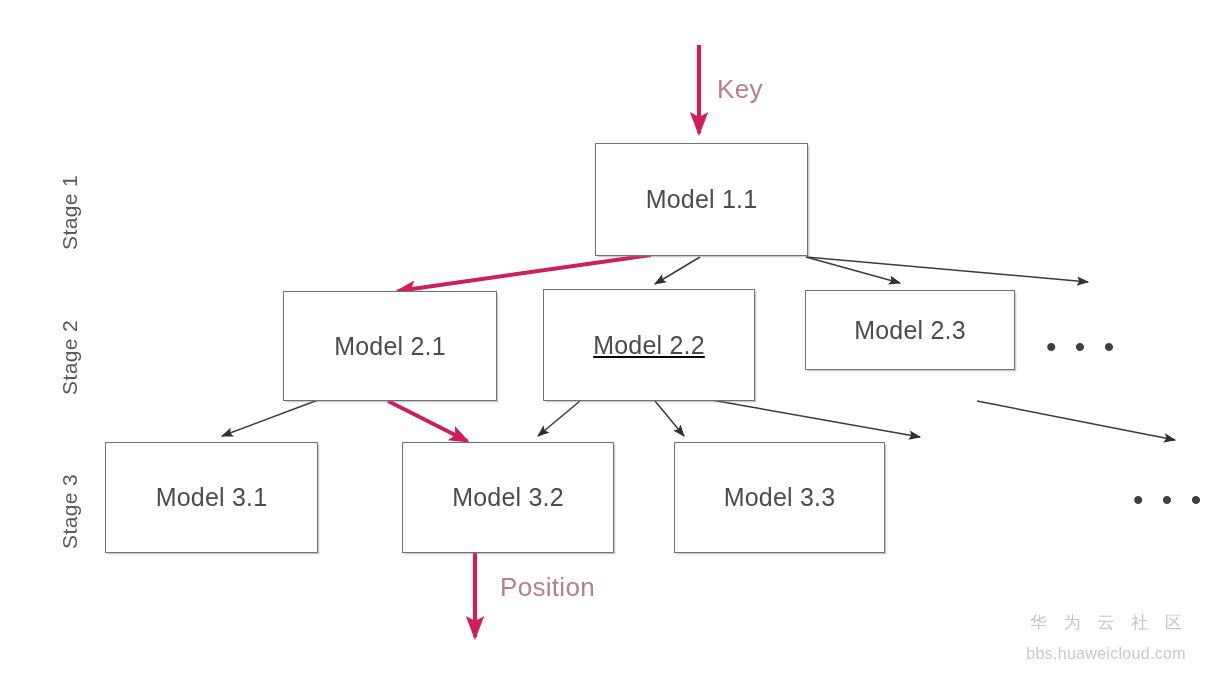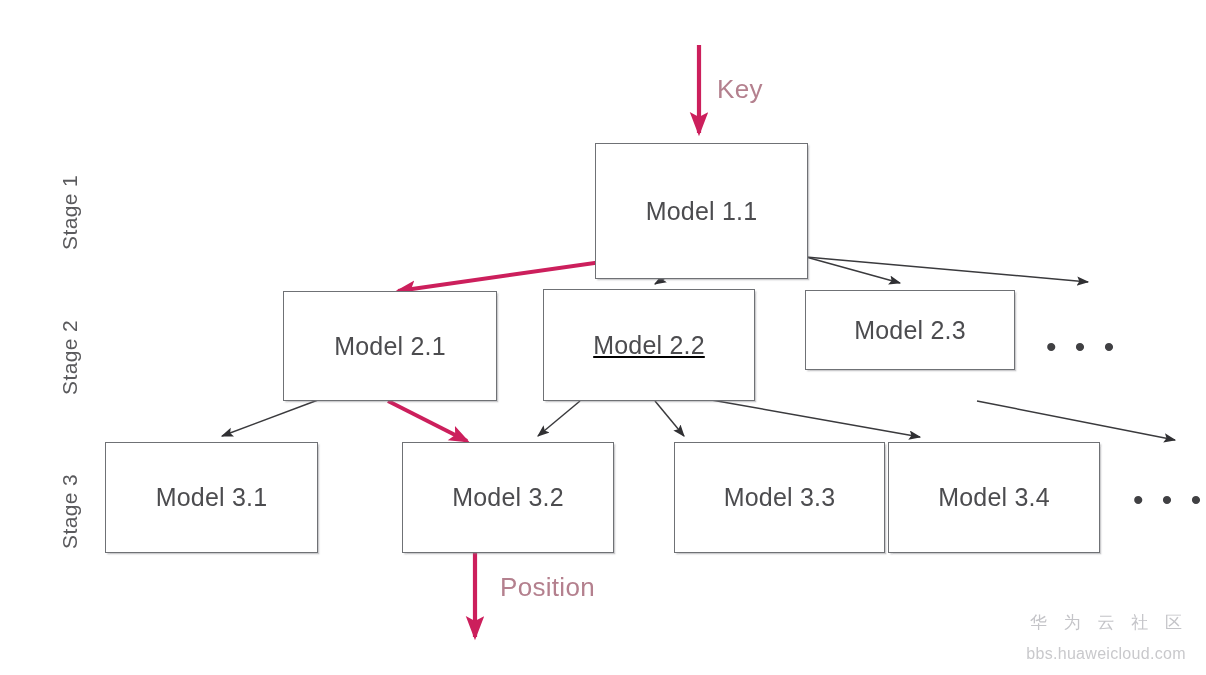--- a/index.html
+++ b/index.html
@@ -135,21 +135,21 @@
 
     <line x1="388" y1="401" x2="467" y2="441" stroke="#cc1f5c" stroke-width="4.0" marker-end="url(#ah-red-big)"></line>
 
     <line x1="475" y1="553" x2="475" y2="637" stroke="#cc1f5c" stroke-width="4.2" marker-end="url(#ah-red)"></line>
   </svg>
 
   <div class="stage-label" style="left:58px; top:250px;">Stage 1</div>
   <div class="stage-label" style="left:58px; top:395px;">Stage 2</div>
   <div class="stage-label" style="left:58px; top:549px;">Stage 3</div>
 
-  <div class="model-box" style="left:595px; top:143px; width:213px; height:136px;">
+  <div class="model-box" style="left:595px; top:143px; width:213px; height:113px;">
     <span class="model-label">Model 1.1</span>
   </div>
 
   <div class="model-box" style="left:283px; top:291px; width:214px; height:110px;">
     <span class="model-label">Model 2.1</span>
   </div>
   <div class="model-box" style="left:543px; top:289px; width:212px; height:112px;text-decoration:underline;">
     <span class="model-label">Model 2.2</span>
   </div>
   <div class="model-box" style="left:805px; top:290px; width:210px; height:80px;">
@@ -159,23 +159,20 @@
 
   <div class="model-box" style="left:105px; top:442px; width:213px; height:111px;">
     <span class="model-label">Model 3.1</span>
   </div>
   <div class="model-box" style="left:368px; top:442px; width:212px; height:111px;margin-left:34px;">
     <span class="model-label">Model 3.2</span>
   </div>
   <div class="model-box" style="left:627px; top:442px; width:211px; height:111px;margin-left:47px;">
     <span class="model-label">Model 3.3</span>
   </div>
-  <div class="model-box" style="left:888px; top:442px; width:212px; height:111px;">
-    <span class="model-label">Model 3.4</span>
-  </div>
   <div class="ellipsis" style="left:1133px; top:485px;">• • •</div>
 
   <div class="annot-label" style="left:717px; top:74px;">Key</div>
   <div class="annot-label" style="left:500px; top:572px;">Position</div>
 
   <div id="watermark">
     <div class="wm-cn">华 为 云 社 区</div>
     <div class="wm-url">bbs.huaweicloud.com</div>
   </div>
 

